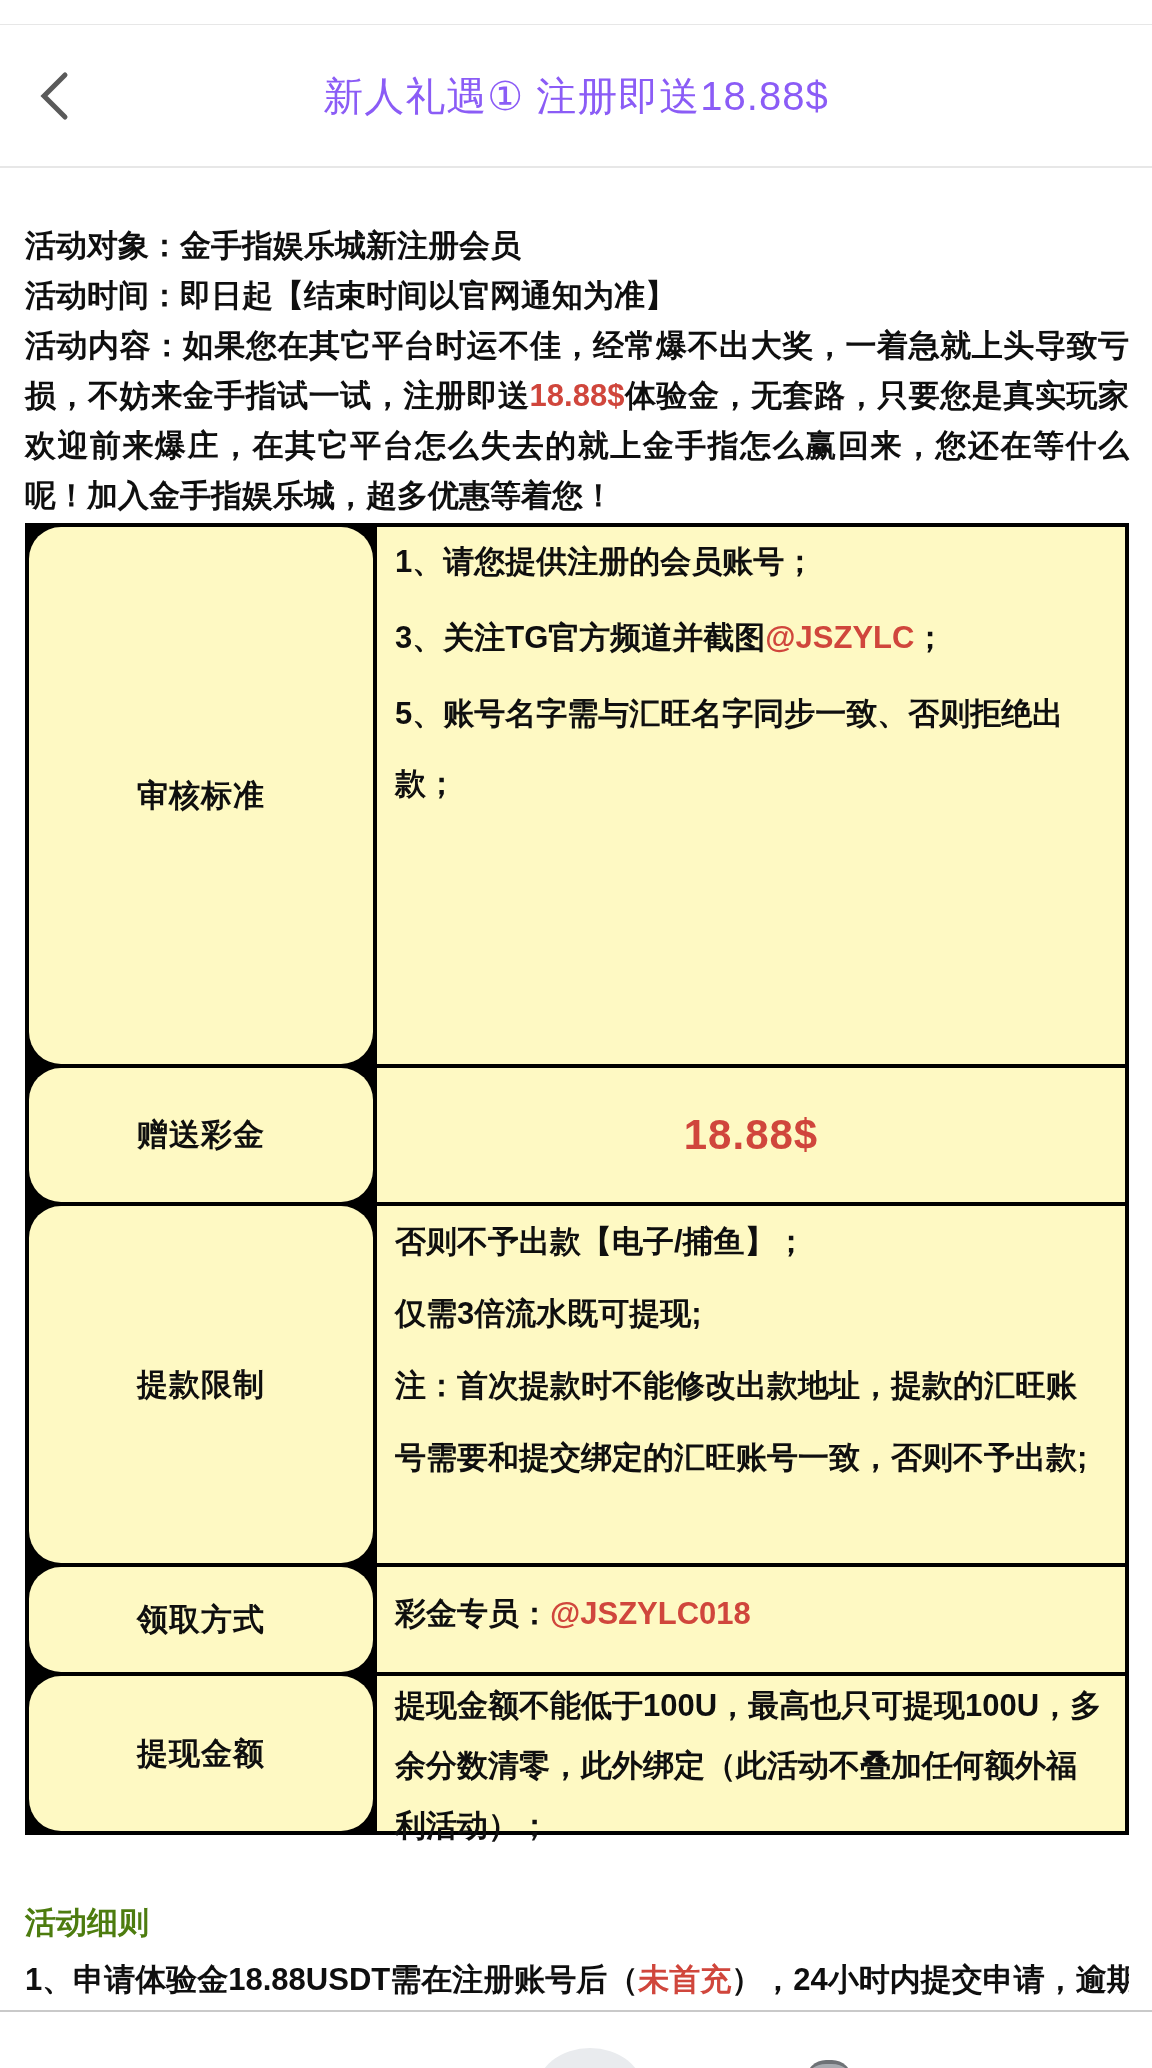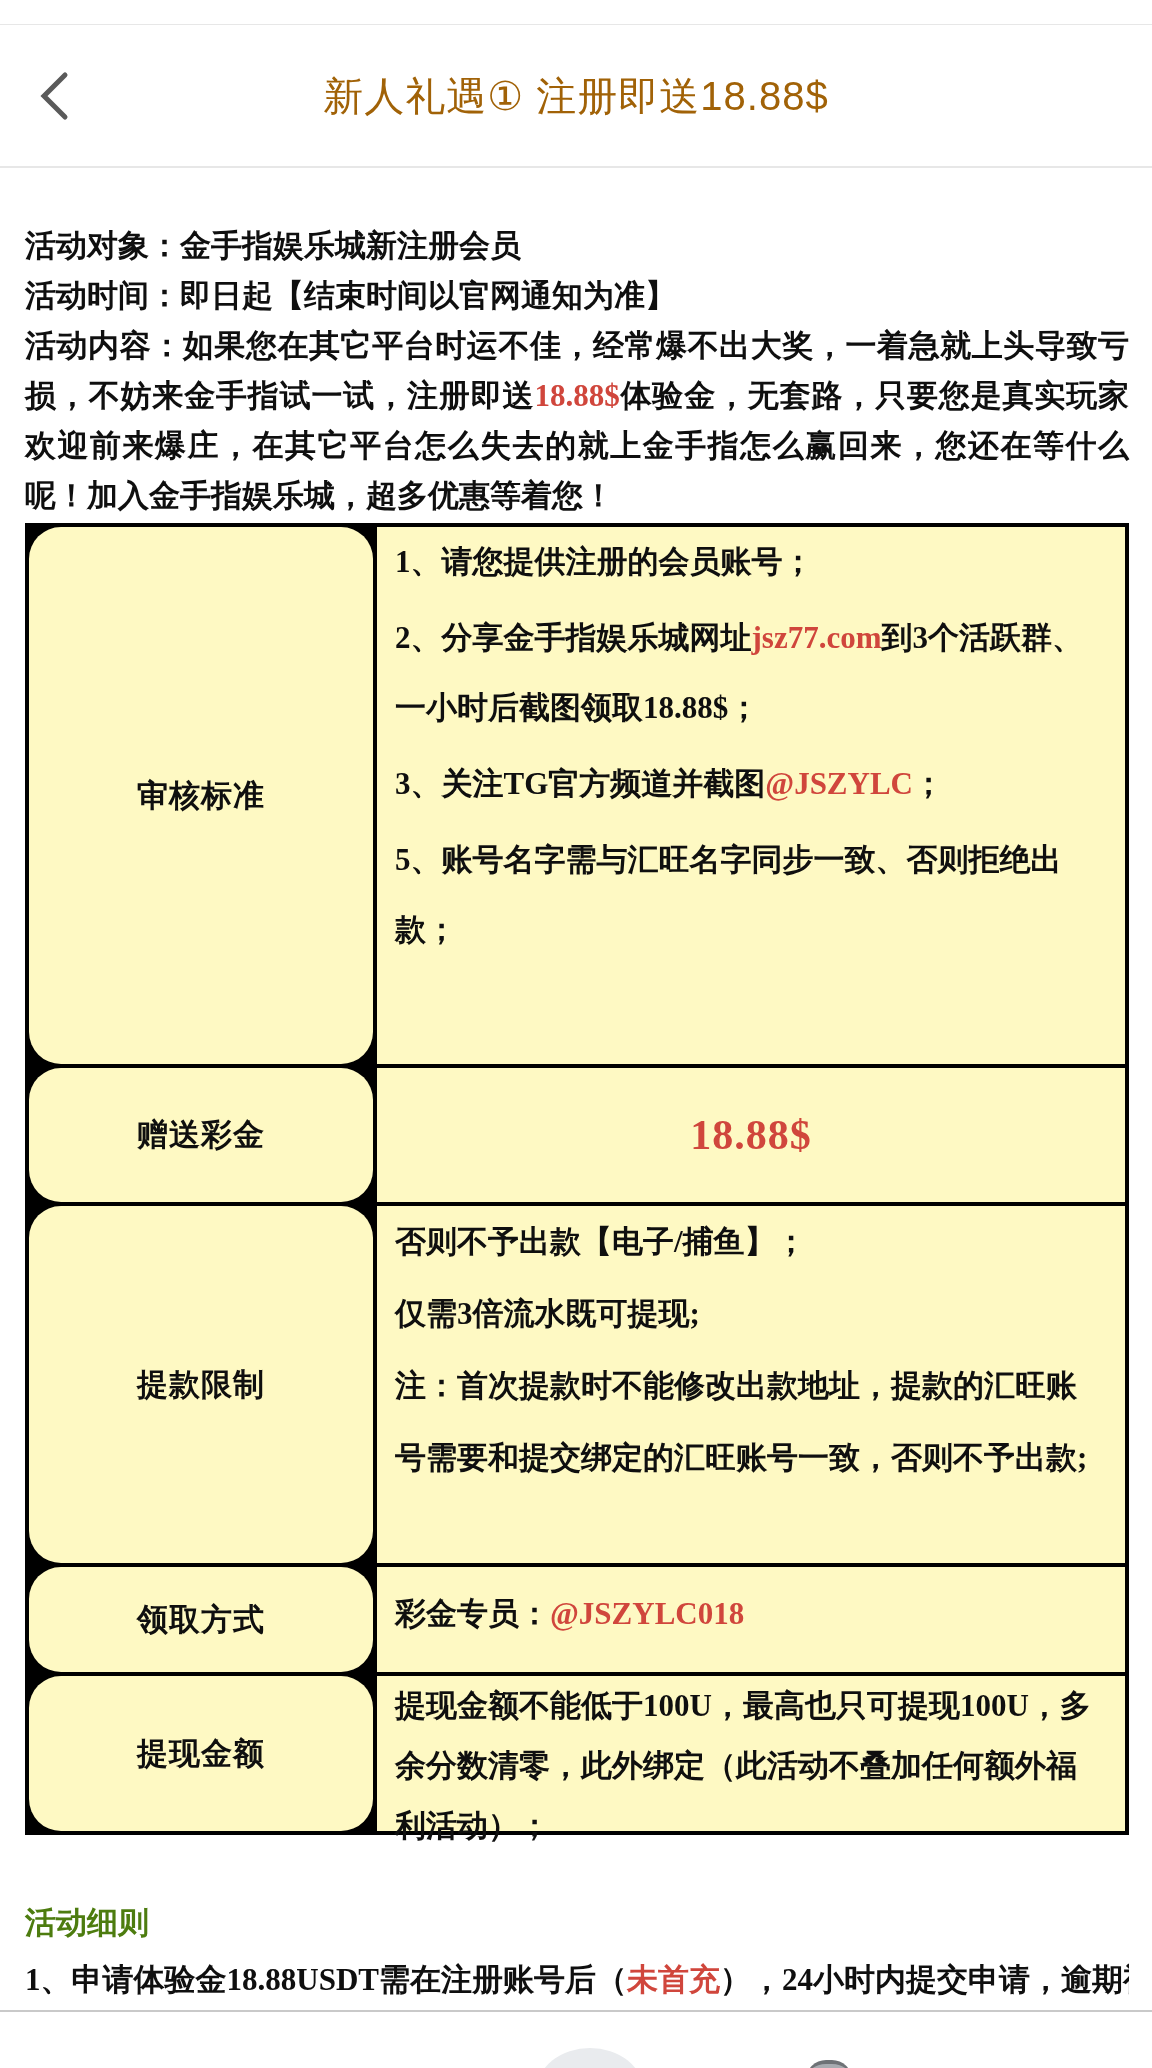--- a/index.html
+++ b/index.html
@@ -9,24 +9,24 @@
   }
   
   .status-strip{height:24px;border-bottom:1px solid #e7e7e7;background:#fff;}
   .appbar{position:relative;height:141px;background:#fff;border-bottom:2px solid #e7e7e7;}
   .appbar .back{
     position:absolute;left:30px;top:50%;transform:translateY(-50%);
     width:48px;height:56px;display:flex;align-items:center;justify-content:center;cursor:pointer;background:none;border:none;padding:0;
   }
   .appbar .title{
     position:absolute;left:0;right:0;top:50%;transform:translateY(-50%);
-    text-align:center;font-size:40px;font-weight:500;color:#a16207;letter-spacing:1px;
+    text-align:center;font-size:40px;font-weight:500;color:#8b5cf6;letter-spacing:1px;
   }
   
-  .content{padding:0 23px 0 25px;font-family:Liberation Serif, serif;}
+  .content{padding:0 23px 0 25px;}
   .intro{padding-top:53px;}
   .intro p{margin:0;font-size:31px;font-weight:700;line-height:50px;color:#0f0f0f;text-align:justify;}
   .red{color:#d0463c;}
   
   .promo-table{
     margin-top:2px;width:1104px;box-sizing:border-box;background:#000;padding:4px;
     display:grid;grid-template-columns:344px 1fr;grid-template-rows:537px 134px 357px 105px 155px;gap:4px;
   }
   .cell{background:#fef9c3;font-size:31px;font-weight:700;color:#0f0f0f;}
   .cell.label{display:flex;align-items:center;justify-content:center;letter-spacing:1px;border-radius:32px;}
@@ -76,21 +76,20 @@
       <p>活动对象：金手指娱乐城新注册会员</p>
       <p>活动时间：即日起【结束时间以官网通知为准】</p>
       <p><span>活动内容：如果您在其它平台时运不佳，经常爆不出大奖，一着急就上头导致亏损，不妨来金手指试一试，注册即送</span><span class="red">18.88$</span><span>体验金，无套路，只要您是真实玩家欢迎前来爆庄，在其它平台怎么失去的就上金手指怎么赢回来，您还在等什么呢！加入金手指娱乐城，超多优惠等着您！</span></p>
     </section>
 
     <section class="promo-table">
 
       <div class="cell label">审核标准</div>
       <div class="cell body items">
         <p>1、请您提供注册的会员账号；</p>
-        <p><span>2、分享金手指娱乐城网址</span><span class="red">jsz77.com</span><span>到3个活跃群、一小时后截图领取18.88$；</span></p>
         <p><span>3、关注TG官方频道并截图</span><span class="red">@JSZYLC</span><span>；</span></p>
         <p>5、账号名字需与汇旺名字同步一致、否则拒绝出款；</p>
       </div>
 
       <div class="cell label">赠送彩金</div>
       <div class="cell body bonus">
         <span class="amount">18.88$</span>
       </div>
 
       <div class="cell label">提款限制</div>

